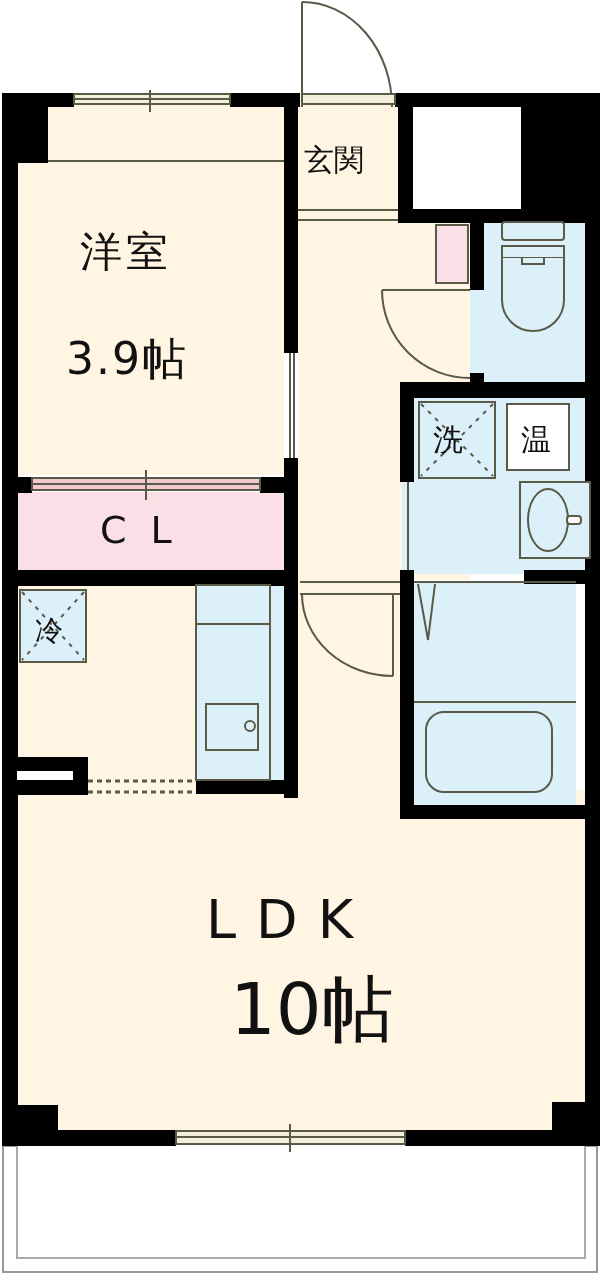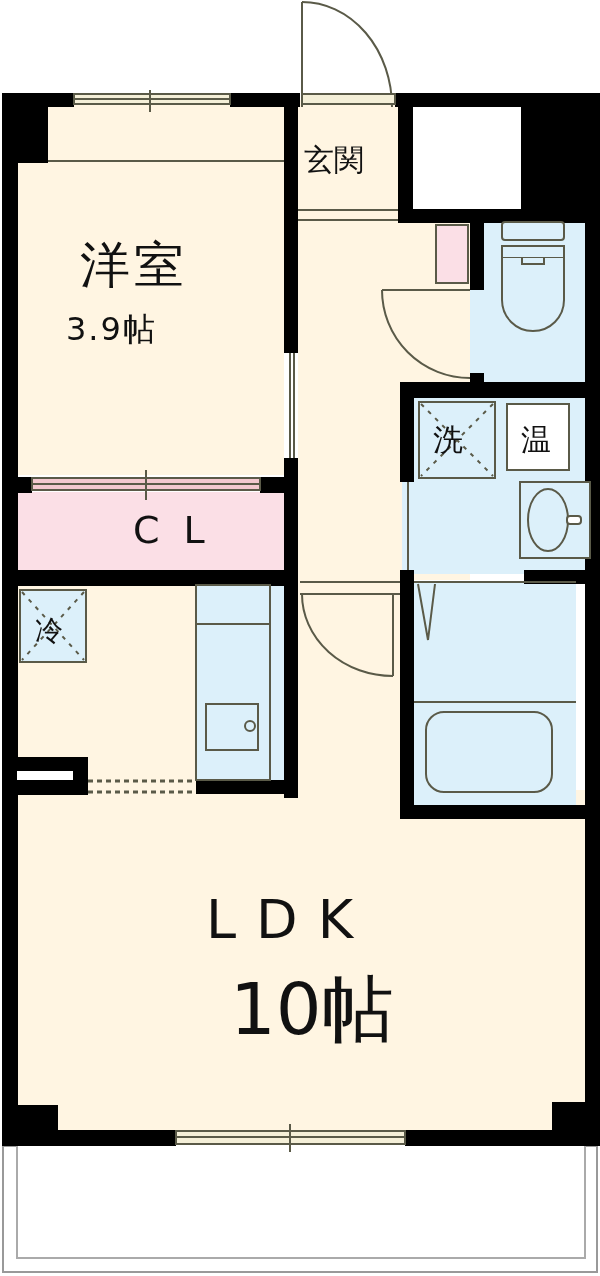--- a/index.html
+++ b/index.html
@@ -150,21 +150,21 @@
 
     <line x1="88" y1="781" x2="196" y2="781" stroke-dasharray="5 4" stroke-width="3"></line>
     <line x1="88" y1="792" x2="196" y2="792" stroke-dasharray="5 4" stroke-width="3"></line>
 
     <rect x="176" y="1131" width="229" height="13" fill="#f4efd8"></rect>
     <line x1="176" y1="1137" x2="405" y2="1137"></line>
     <line x1="290" y1="1124" x2="290" y2="1152"></line>
   </g>
 </svg>
 
-<div class="label" style="left:80px;top:232px;font-size:50px;letter-spacing:4px;">洋室</div>
-<div class="label" style="left:66px;top:308px;font-size:32px;letter-spacing:2px;">3.9帖</div>
+<div class="label" style="left:80px;top:224px;font-size:42px;letter-spacing:4px;">洋室</div>
+<div class="label" style="left:66px;top:330px;font-size:44px;letter-spacing:2px;">3.9帖</div>
 <div class="label" style="left:304px;top:140px;font-size:30px;font-family:Liberation Serif, serif;">玄関</div>
-<div class="label" style="left:100px;top:508px;font-size:38px;letter-spacing:24px;margin-left:33px;">CL</div>
+<div class="label" style="left:100px;top:508px;font-size:38px;letter-spacing:24px;">CL</div>
 <div class="label" style="left:206px;top:888px;font-size:54px;letter-spacing:20px;">LDK</div>
 <div class="label" style="left:230px;top:962px;font-size:72px;">10帖</div>
 <div class="label" style="left:433px;top:420px;font-size:30px;">洗</div>
 <div class="label" style="left:521px;top:420px;font-size:30px;">温</div>
 <div class="label" style="left:35px;top:612px;font-size:28px;">冷</div>
 
 </body></html>

